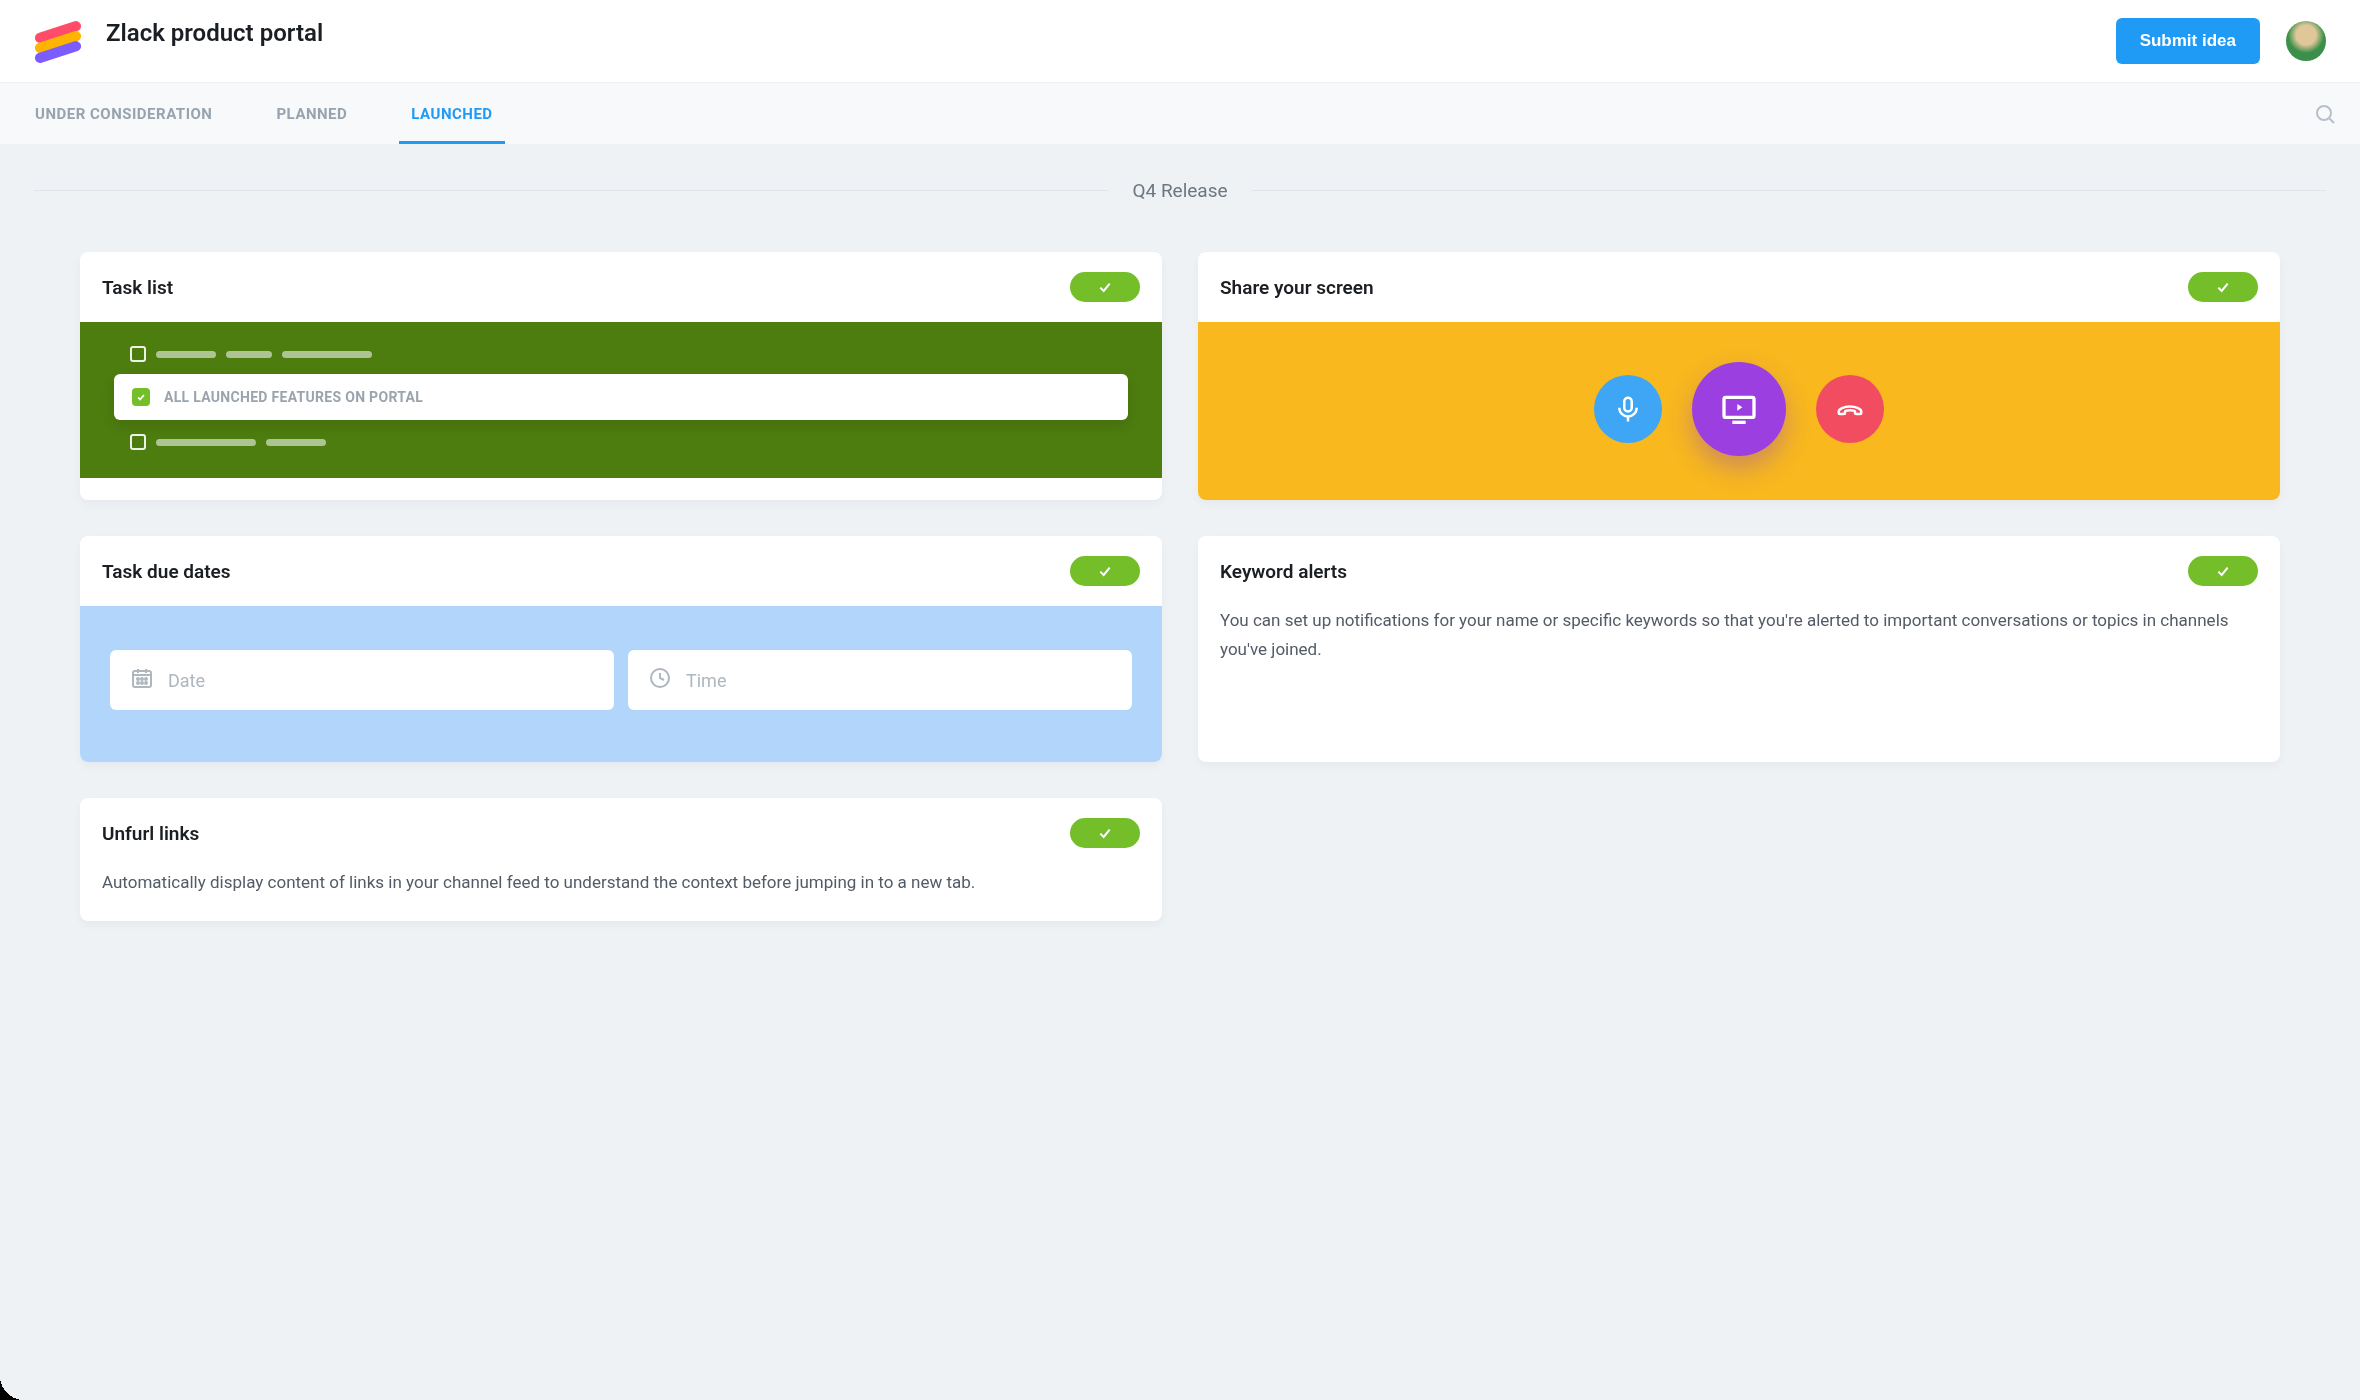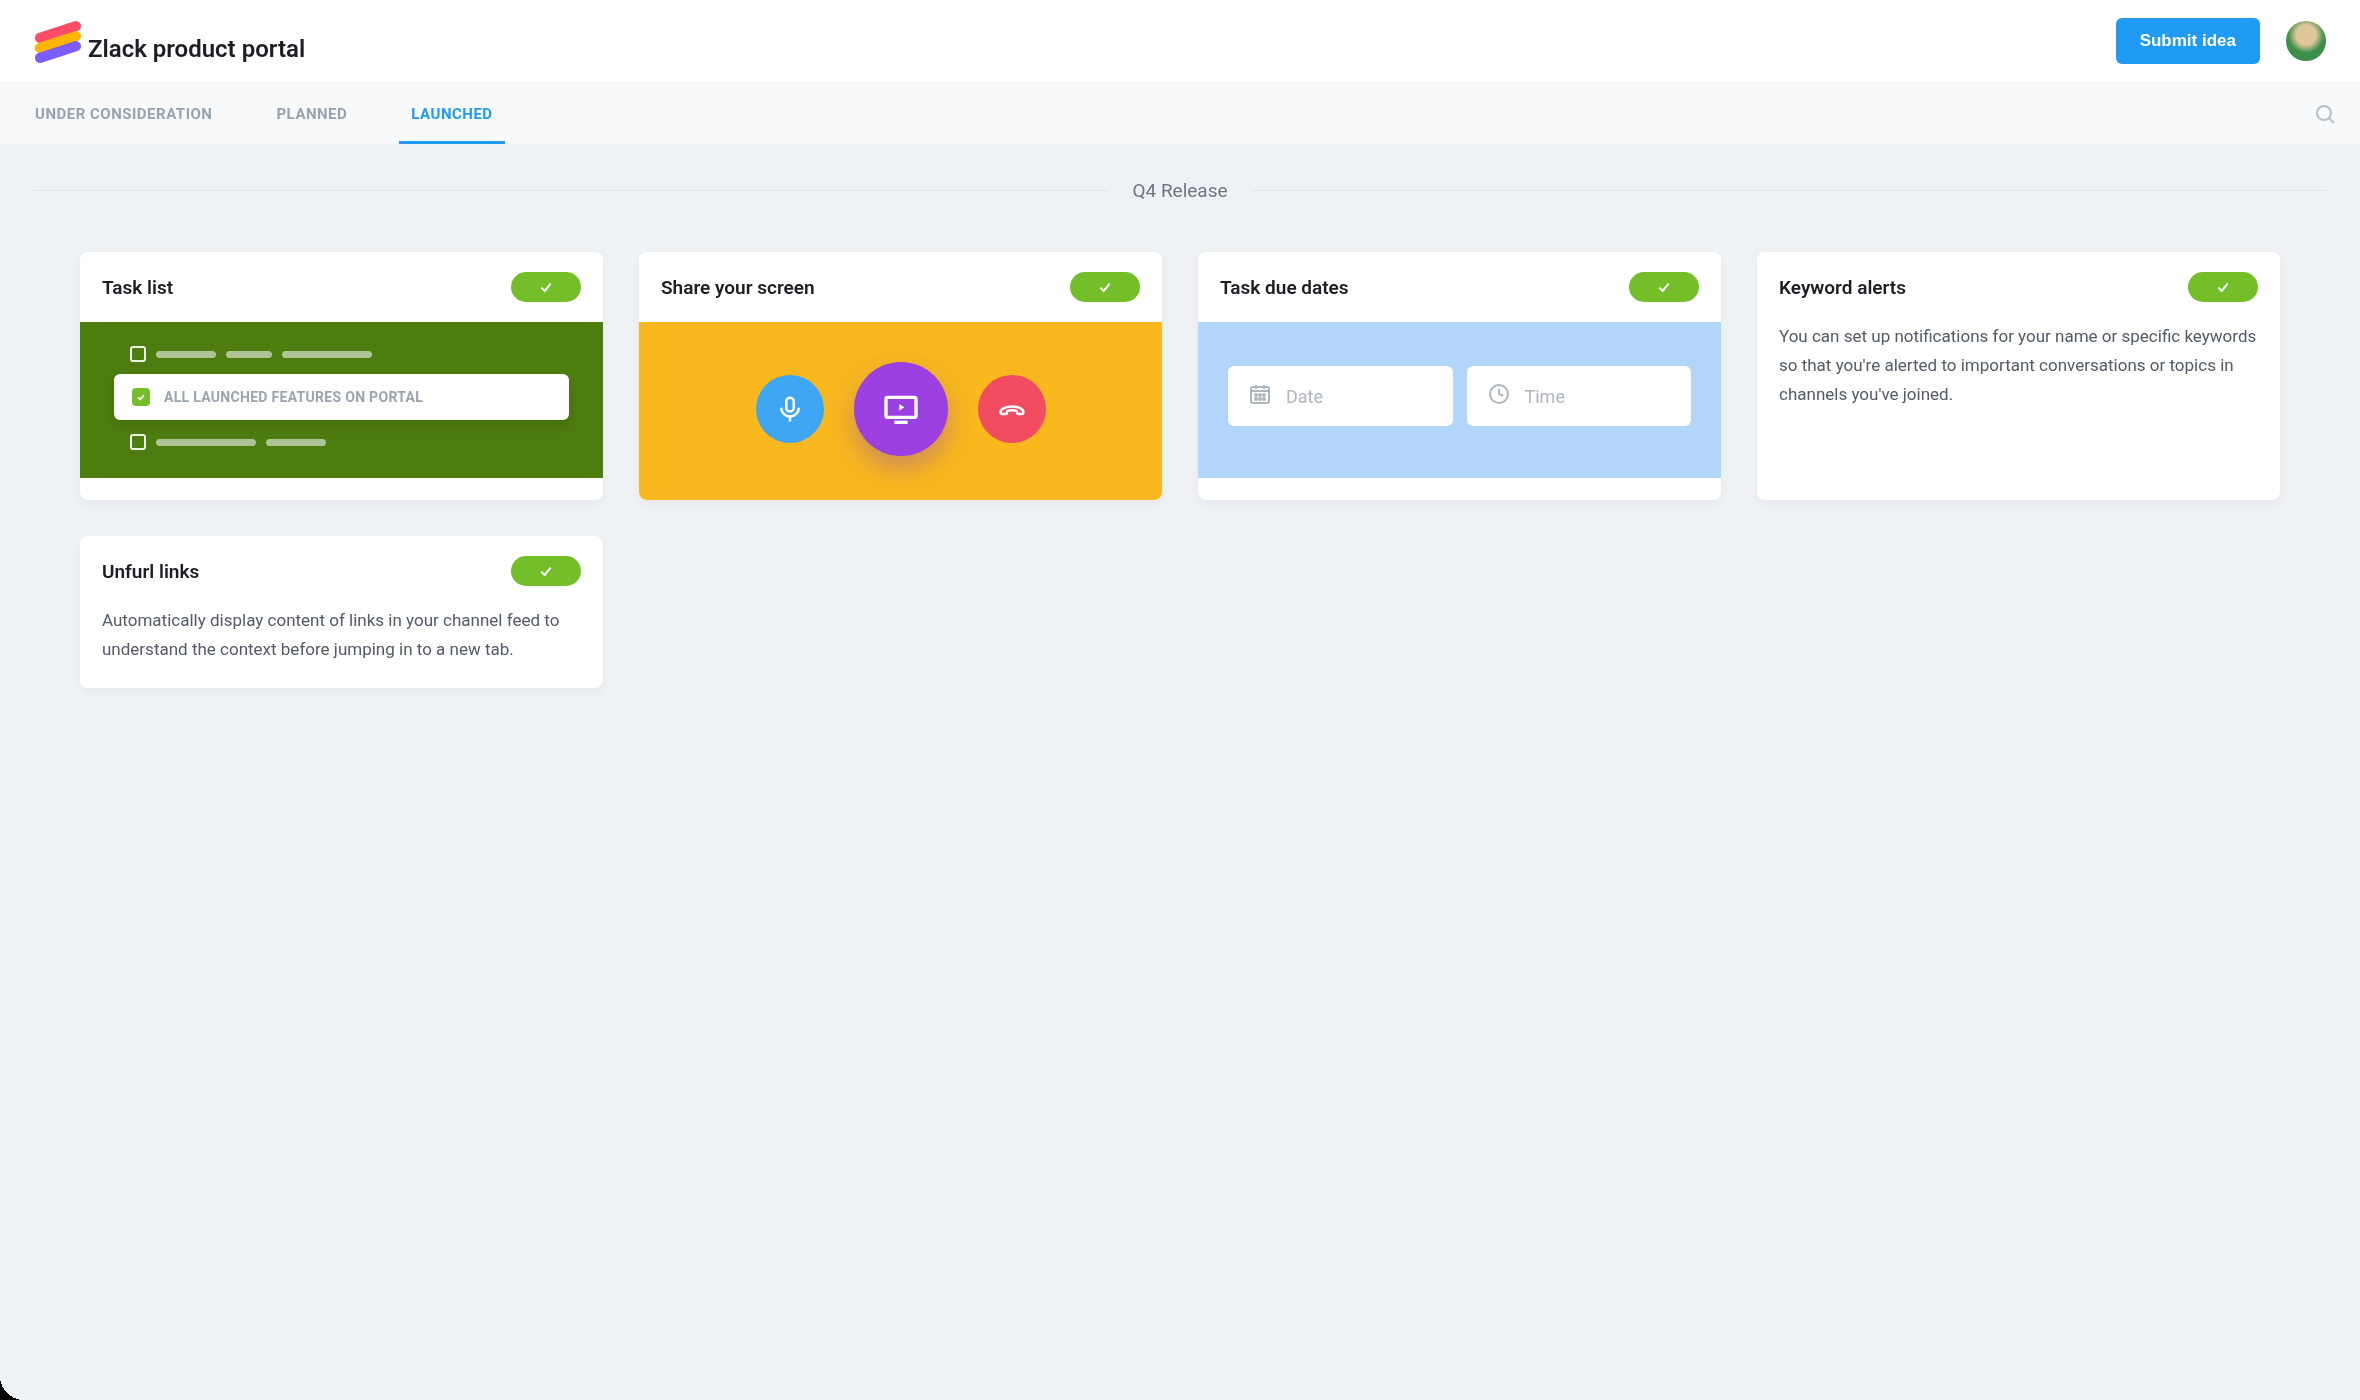--- a/index.html
+++ b/index.html
@@ -21,22 +21,22 @@
   
   .header {
     display: flex;
     align-items: center;
     justify-content: space-between;
     padding: 18px 34px 18px 34px;
     background: #ffffff;
   }
   .header-left {
     display: flex;
-    align-items: flex-end;
-    gap: 6px;
+    align-items: flex-start;
+    gap: 24px;
   }
   .logo {
     width: 48px; height: 44px;
     position: relative;
     flex: 0 0 auto;
   }
   .logo .bar {
     position: absolute;
     width: 48px; height: 10px; border-radius: 6px;
     transform: rotate(-18deg);
@@ -123,21 +123,21 @@
   .section-heading .label {
     padding: 0 24px;
     font-size: 19px;
     font-weight: 400;
     color: #6c7782;
   }
 
   
   .grid {
     display: grid;
-    grid-template-columns: repeat(4, 1fr);
+    grid-template-columns: repeat(2, 1fr);
     gap: 36px;
     padding: 12px 80px 60px 80px;
     margin-top: 38px;
   }
 
   .card {
     background: #ffffff;
     border-radius: 8px;
     box-shadow: 0 4px 8px rgba(20, 30, 40, 0.04);
     overflow: hidden;

